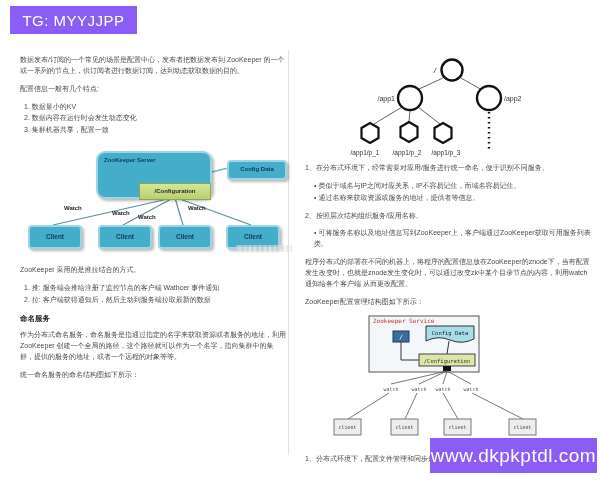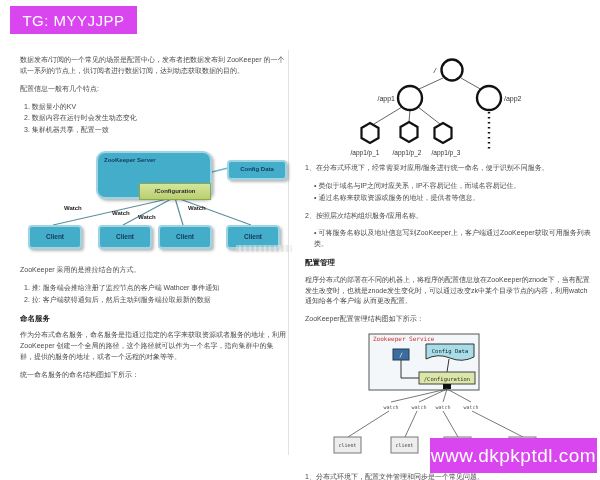--- a/index.html
+++ b/index.html
@@ -4,21 +4,21 @@
 <style>
   html,body{margin:0;padding:0;}
   body{
     width:600px;height:480px;position:relative;overflow:hidden;
     background:#ffffff;
     font-family:"Liberation Sans","DejaVu Sans",sans-serif;
     color:#444;
     -webkit-font-smoothing:antialiased;
   }
   .banner{
-    position:absolute;background:#d946ef;color:#fff;
+    position:absolute;background:#8b5cf6;color:#fff;
     display:flex;align-items:center;justify-content:center;
     letter-spacing:.5px;z-index:50;
   }
   .banner.top{left:10px;top:6px;width:127px;height:28px;font-size:15px;}
   .banner.bottom{left:430px;top:438px;width:167px;height:35px;font-size:19px;}
   .col{position:absolute;top:55px;font-size:7px;line-height:1.55;color:#4a4a4a;}
   .col-left{left:20px;width:266px;}
   .col-right{left:305px;width:288px;top:55px;}
   .divider{position:absolute;left:288px;top:50px;width:1px;height:405px;background:#e2e2e2;}
   p{margin:0 0 7px 0;}
@@ -136,21 +136,20 @@
   <p>1、在分布式环境下，经常需要对应用/服务进行统一命名，便于识别不同服务。</p>
   <div class="list indent">
     <div>• 类似于域名与IP之间对应关系，IP不容易记住，而域名容易记住。</div>
     <div>• 通过名称来获取资源或服务的地址，提供者等信息。</div>
   </div>
   <p>2、按照层次结构组织服务/应用名称。</p>
   <div class="list indent">
     <div>• 可将服务名称以及地址信息写到ZooKeeper上，客户端通过ZooKeeper获取可用服务列表类。</div>
   </div>
 
-  <div class="h">配置管理</div>
   <p>程序分布式的部署在不同的机器上，将程序的配置信息放在ZooKeeper的znode下，当有配置发生改变时，也就是znode发生变化时，可以通过改变zk中某个目录节点的内容，利用watch通知给各个客户端 从而更改配置。</p>
   <p>ZooKeeper配置管理结构图如下所示：</p>
 
   <div class="d2">
     <svg width="240" height="136">
       <rect x="38" y="2" width="110" height="56" fill="#f3f7fa" stroke="#555" stroke-width="1"></rect>
       <text x="42" y="9" font-size="6" fill="#cc3333">Zookeeper Service</text>
       <polyline points="70,28 70,46 88,46" fill="none" stroke="#333" stroke-width="1"></polyline>
       <line x1="118" y1="27" x2="116" y2="40" stroke="#333" stroke-width="1"></line>
       <rect x="62" y="17" width="16" height="11" fill="#3a6c9e" stroke="#1f3a57" stroke-width="1"></rect>

